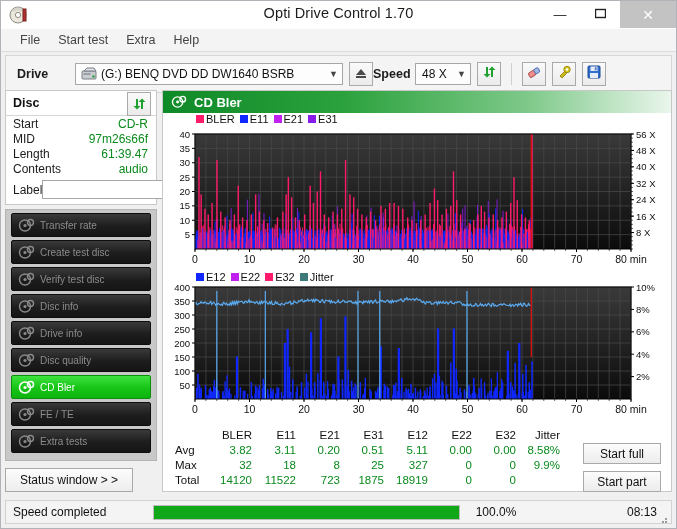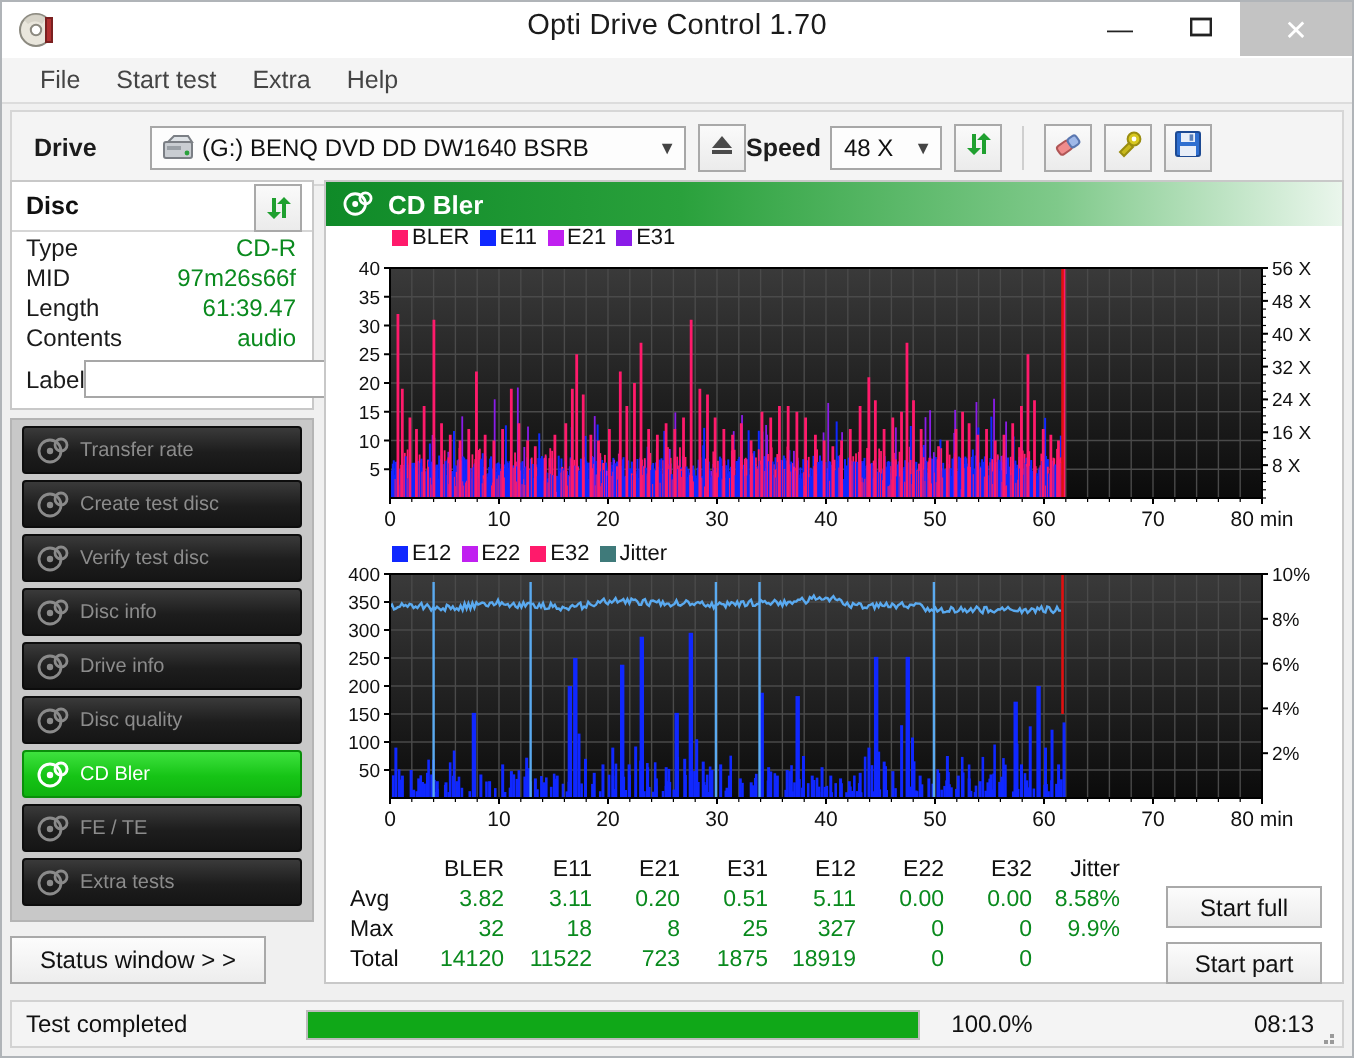--- a/index.html
+++ b/index.html
@@ -358,21 +358,21 @@
         <div id="disc-head">
           <span class="t">Disc</span>
           <span class="tbtn">
             <svg width="15" height="14" viewBox="0 0 15 14">
               <path d="M4 2 L4 9 L1.5 9 L5 12.5 L8.5 9 L6 9 L6 2 Z" fill="#1fa02f"></path>
               <path d="M11 12 L11 5 L13.5 5 L10 1.5 L6.5 5 L9 5 L9 12 Z" fill="#1fa02f"></path>
             </svg>
           </span>
         </div>
         <div class="disc-row">
-          <span class="k">Type</span>
+          <span class="k">Start</span>
           <span class="v">CD-R</span>
         </div>
         <div class="disc-row">
           <span class="k">MID</span>
           <span class="v">97m26s66f</span>
         </div>
         <div class="disc-row">
           <span class="k">Length</span>
           <span class="v">61:39.47</span>
         </div>
@@ -2312,21 +2312,21 @@
             </tr>
           </tbody>
         </table>
         <div class="sbtn" id="start-full">Start full</div>
         <div class="sbtn" id="start-part">Start part</div>
       </div>
     </div>
   </div>
 
   <div id="statusbar">
-    <div id="status-text">Test completed</div>
+    <div id="status-text">Speed completed</div>
     <div id="progress-outer">
       <div id="progress-fill"></div>
     </div>
     <div id="progress-pct">100.0%</div>
     <div id="elapsed">08:13</div>
     <span class="grip">
       <svg width="10" height="10" viewBox="0 0 10 10">
         <g fill="#9a9a9a">
             <rect x="7" y="7" width="2" height="2"></rect>
             <rect x="4" y="7" width="2" height="2"></rect>

